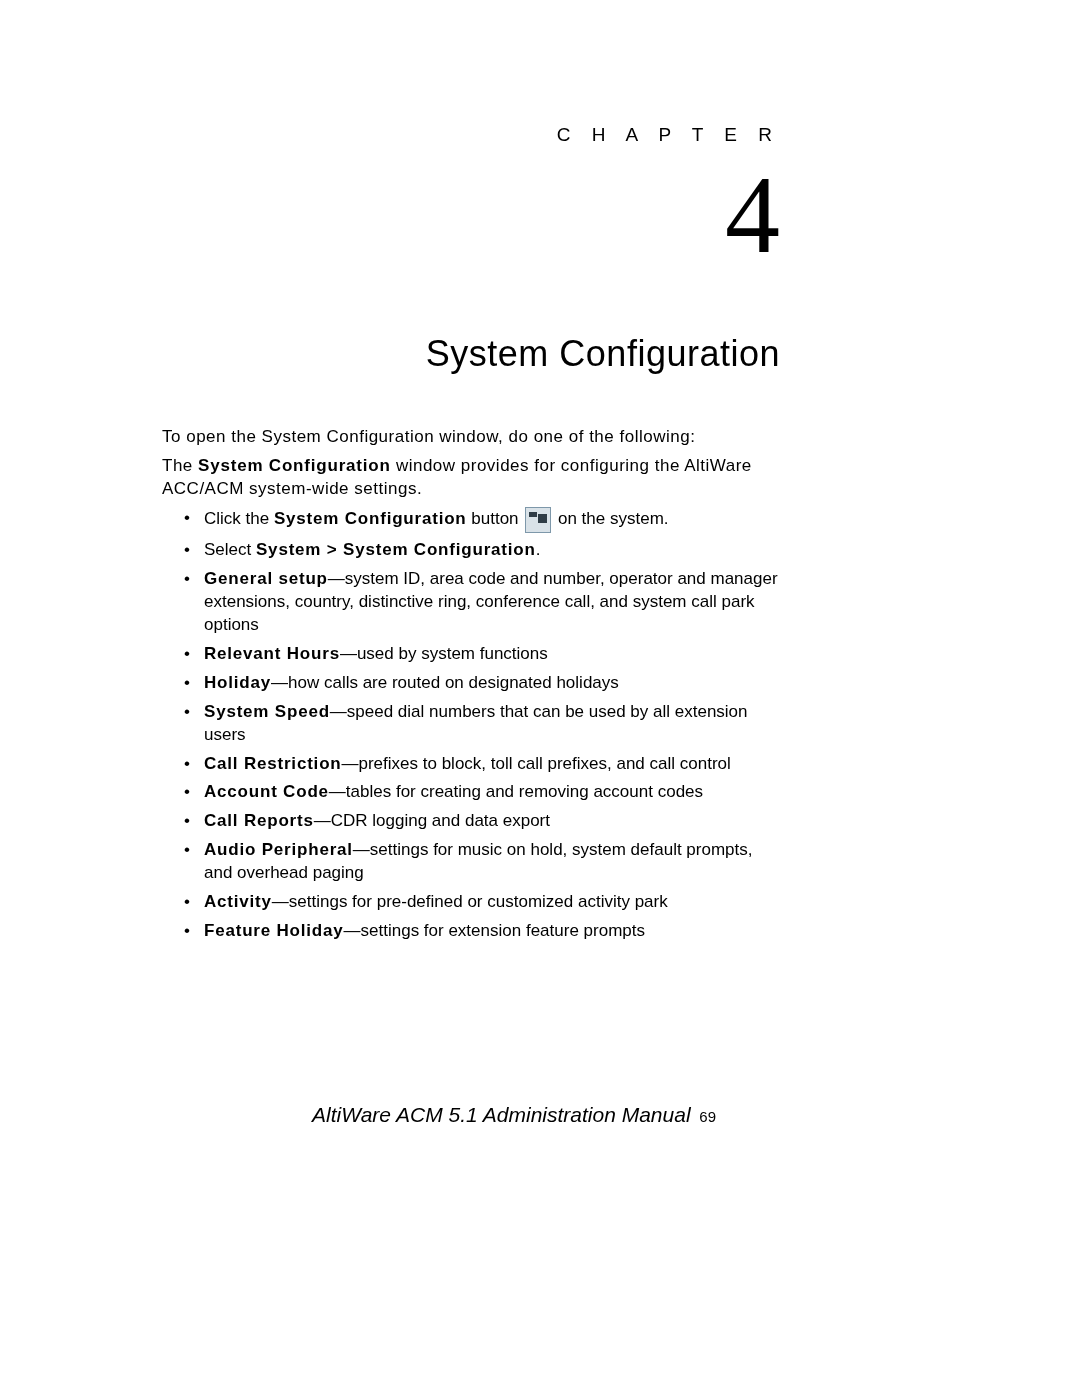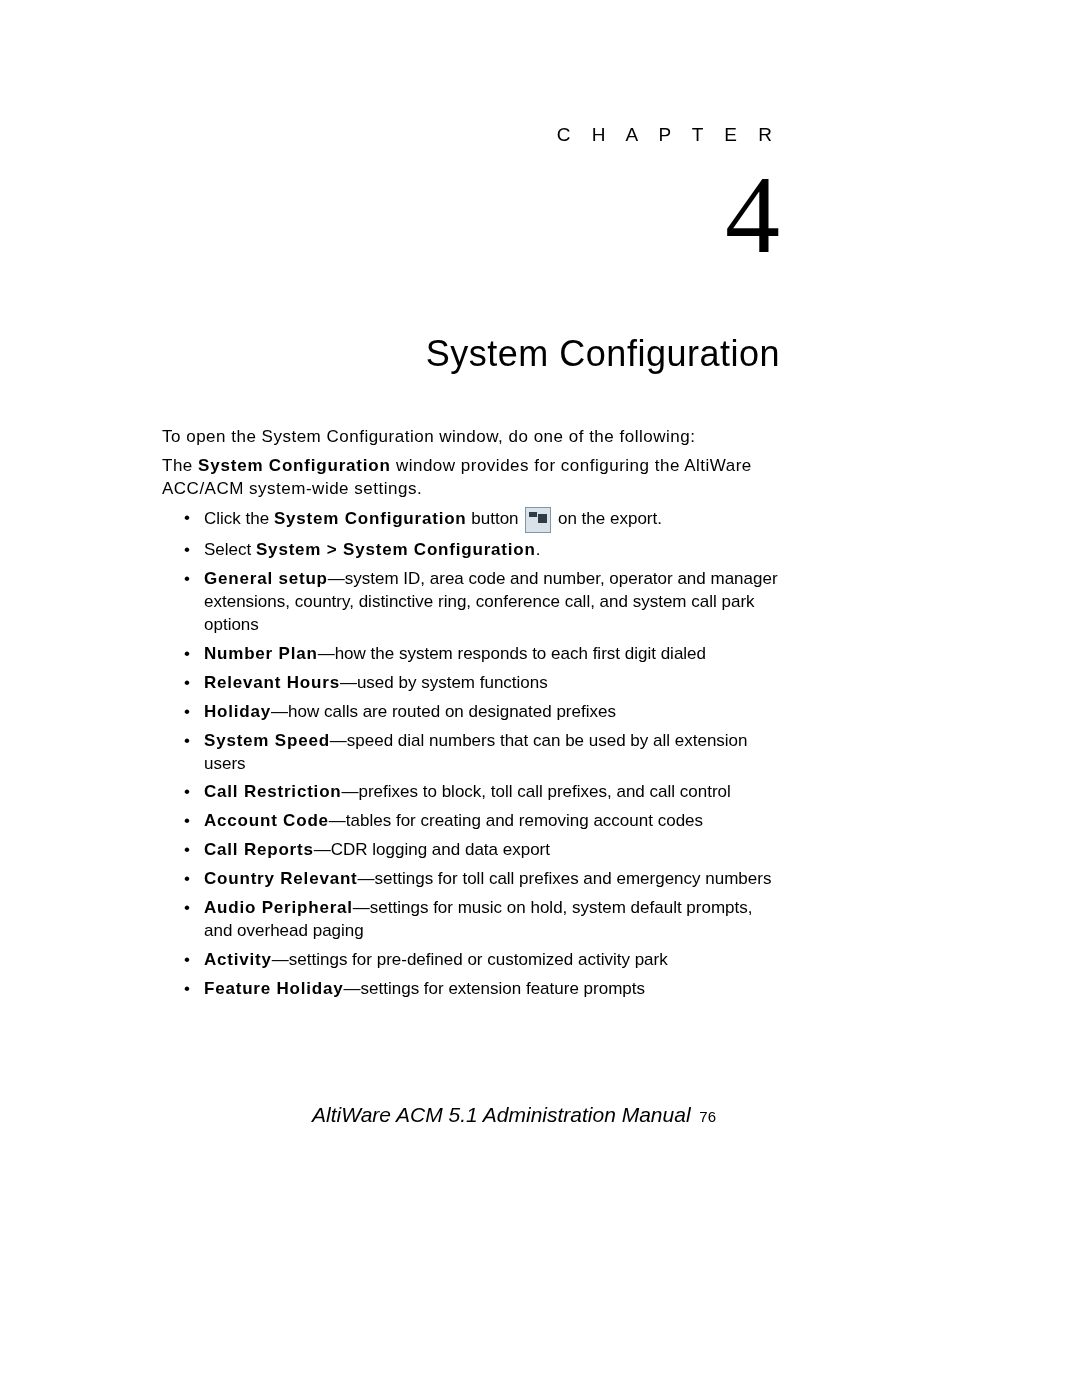--- a/index.html
+++ b/index.html
@@ -106,41 +106,39 @@
   <div class="chapter-title sp">System Configuration</div>
 
   <p class="para sp">To open the System Configuration window, do one of the following:</p>
 
   <p class="para sp">
     <span>The </span><span class="bold">System Configuration</span><span> window provides for configuring the AltiWare ACC/ACM system-wide settings.</span>
   </p>
 
   <ul class="bullets">
     <li>
-      <span>Click the </span><span class="bold">System Configuration</span><span> button </span><span class="icon-box"></span><span> on the export.</span>
+      <span>Click the </span><span class="bold">System Configuration</span><span> button </span><span class="icon-box"></span><span> on the system.</span>
     </li>
     <li>
       <span>Select </span><span class="bold">System &gt; System Configuration</span><span>.</span>
     </li>
   </ul>
 
 
   <ul class="bullets" id="settings-list">
       <li><span class="bold">General setup</span><span>—system ID, area code and number, operator and manager extensions, country, distinctive ring, conference call, and system call park options</span></li>
-      <li><span class="bold">Number Plan</span><span>—how the system responds to each first digit dialed</span></li>
       <li><span class="bold">Relevant Hours</span><span>—used by system functions</span></li>
-      <li><span class="bold">Holiday</span><span>—how calls are routed on designated prefixes</span></li>
+      <li><span class="bold">Holiday</span><span>—how calls are routed on designated holidays</span></li>
       <li><span class="bold">System Speed</span><span>—speed dial numbers that can be used by all extension users</span></li>
       <li><span class="bold">Call Restriction</span><span>—prefixes to block, toll call prefixes, and call control</span></li>
       <li><span class="bold">Account Code</span><span>—tables for creating and removing account codes</span></li>
       <li><span class="bold">Call Reports</span><span>—CDR logging and data export</span></li>
-      <li><span class="bold">Country Relevant</span><span>—settings for toll call prefixes and emergency numbers</span></li>
       <li><span class="bold">Audio Peripheral</span><span>—settings for music on hold, system default prompts, and overhead paging</span></li>
       <li><span class="bold">Activity</span><span>—settings for pre-defined or customized activity park</span></li>
       <li><span class="bold">Feature Holiday</span><span>—settings for extension feature prompts</span></li>
     </ul>
 
   <div class="footer-line">
     <span class="footer-text">AltiWare ACM 5.1 Administration Manual</span>
-    <span class="footer-num">76</span>
+    <span class="footer-num">69</span>
   </div>
 
 </div>
 
 </body></html>

